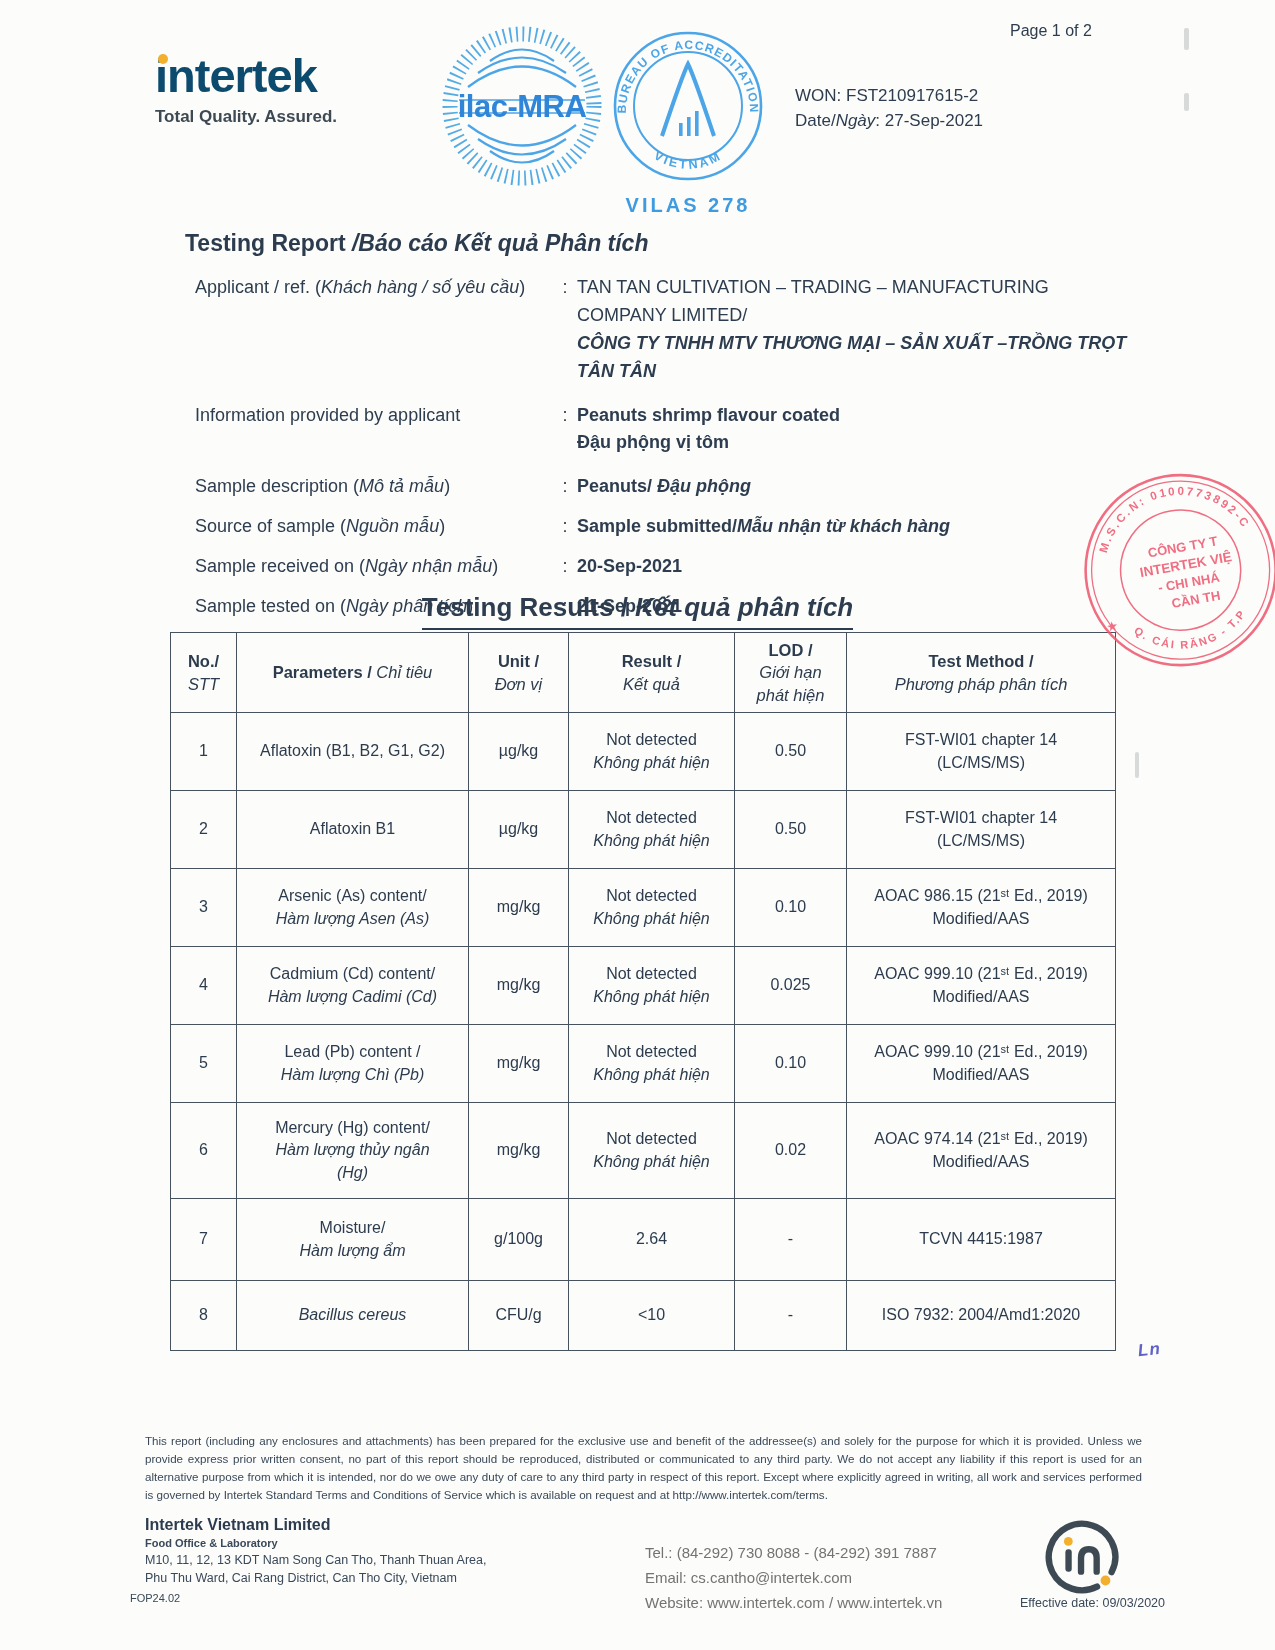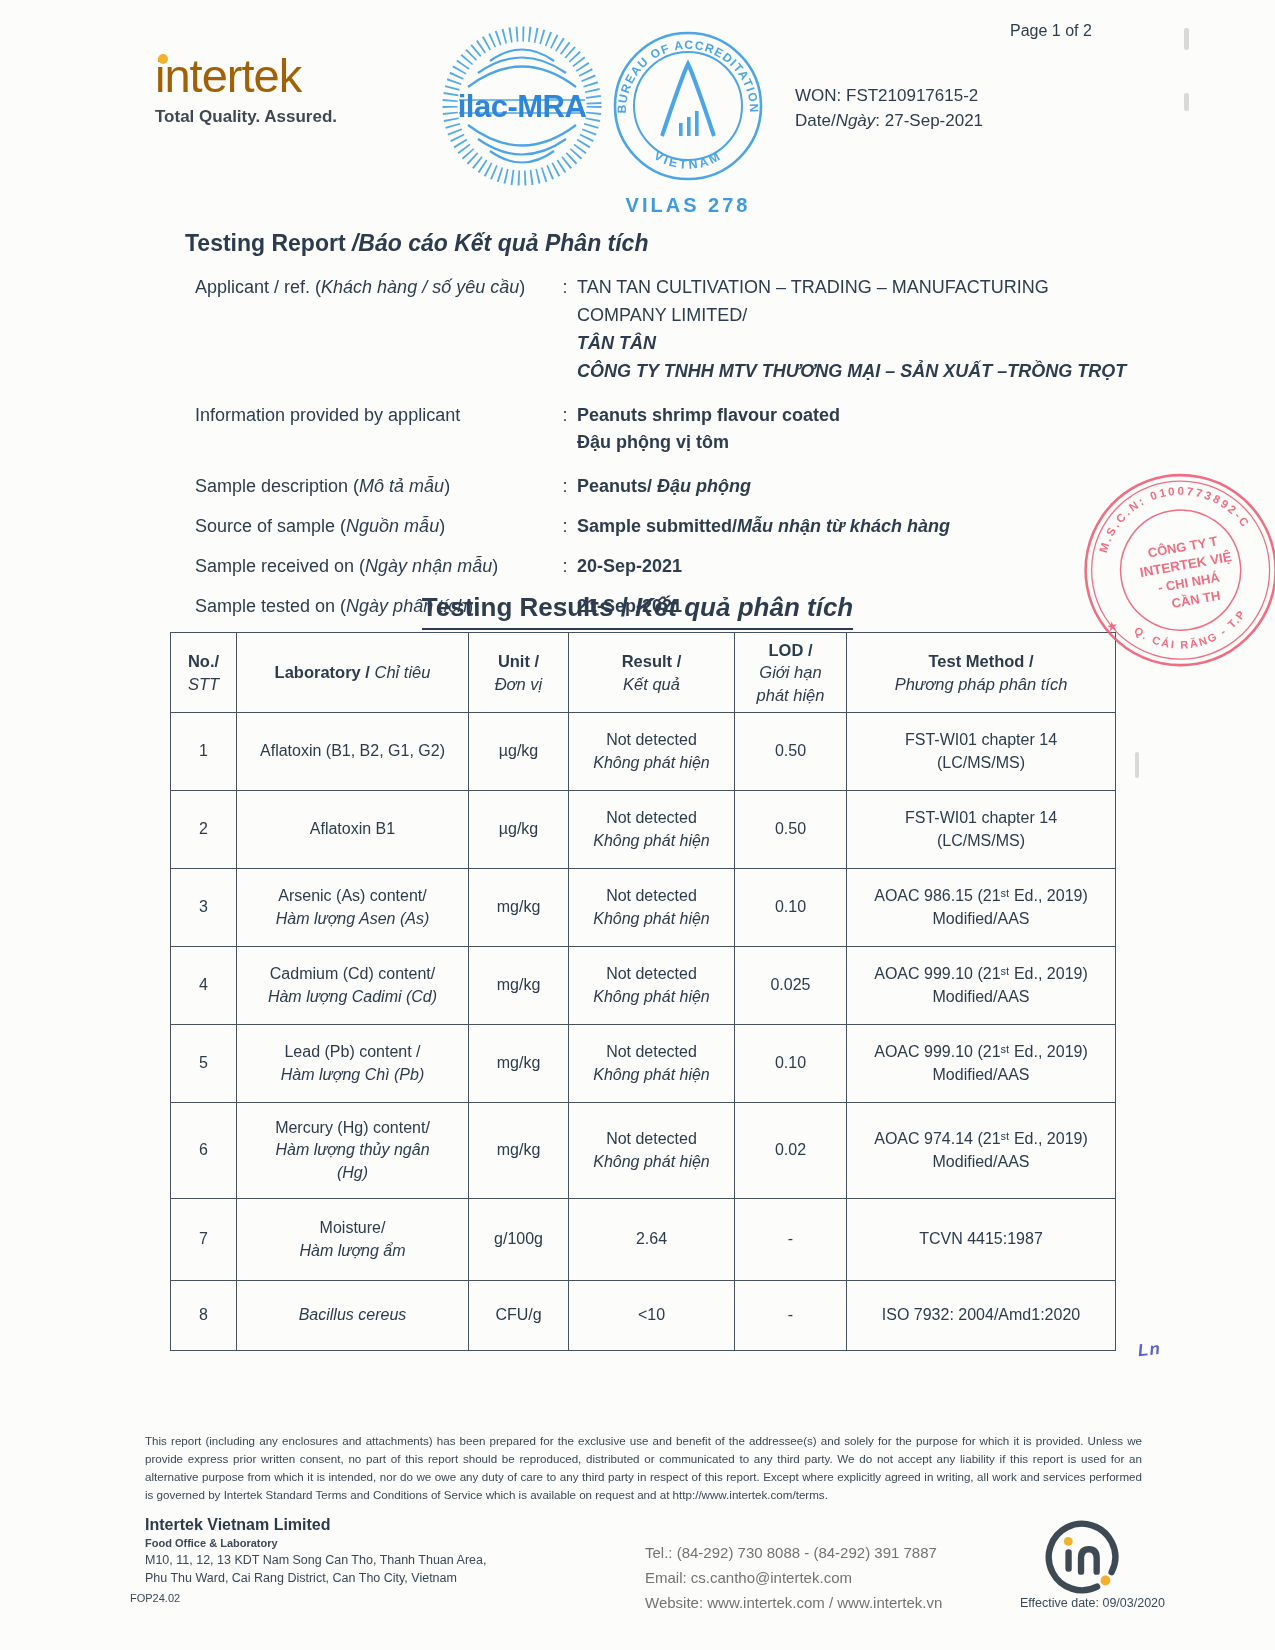--- a/index.html
+++ b/index.html
@@ -8,21 +8,21 @@
     font-family:"Liberation Sans", sans-serif;
     color:#2d3d4f;
     background:#ffffff;
   }
   .page {
     position:relative; width:1275px; height:1650px;
     background:#fcfcfa; overflow:hidden;
   }
   
   .logo-block { position:absolute; left:155px; top:52px; }
-  .logo-word { position:relative; font-size:47px; font-weight:400; letter-spacing:-1px; color:#a16207; line-height:1; }
+  .logo-word { position:relative; font-size:47px; font-weight:700; letter-spacing:-1px; color:#0c4a6e; line-height:1; }
   .logo-dot { position:absolute; left:3px; top:2px; width:10px; height:10px; border-radius:50%; background:#f2b02c; }
   .logo-tagline { margin-top:8px; font-size:17px; font-weight:700; color:#3d4953; }
   .seal { position:absolute; }
   .seal-ilac { left:437px; top:20px; }
   .seal-boa { left:610px; top:24px; }
   .page-label { position:absolute; left:1010px; top:22px; font-size:16px; }
   .won-block { position:absolute; left:795px; top:84px; font-size:17px; line-height:1.45; }
   .it { font-style:italic; }
   
   .report-title { position:absolute; left:185px; top:230px; font-size:23px; font-weight:700; color:#2c3c4e; }
@@ -138,22 +138,22 @@
   </div>
 
   <div class="info">
 
     <div class="info-row">
       <div class="lbl"><span>Applicant / ref. (</span><span class="it">Khách hàng / số yêu cầu</span><span>)</span></div>
       <div class="col">:</div>
       <div class="val">
         <div class="ln">TAN TAN CULTIVATION – TRADING – MANUFACTURING</div>
         <div class="ln">COMPANY LIMITED/</div>
+        <div class="ln vi-line">CÔNG TY TNHH MTV THƯƠNG MẠI – SẢN XUẤT –TRỒNG TRỌT</div>
         <div class="ln vi-line">TÂN TÂN</div>
-        <div class="ln vi-line">CÔNG TY TNHH MTV THƯƠNG MẠI – SẢN XUẤT –TRỒNG TRỌT</div>
       </div>
     </div>
 
     <div class="info-row" style="margin-top:16px;">
       <div class="lbl">
         <div>Information provided by applicant</div>
       </div>
       <div class="col">:</div>
       <div class="val">
         <div class="ln v-strong">Peanuts shrimp flavour coated</div>
@@ -196,21 +196,21 @@
       <col style="width:66px">
         <col style="width:232px">
         <col style="width:100px">
       <col style="width:166px">
         <col style="width:112px">
         <col style="width:269px">
     </colgroup>
     <tbody>
         <tr class="hrow">
       <th><span class="hdr-en">No./</span><br><span class="hdr-vi">STT</span></th>
-      <th><span class="hdr-en">Laboratory / </span><span class="hdr-vi">Chỉ tiêu</span></th>
+      <th><span class="hdr-en">Parameters / </span><span class="hdr-vi">Chỉ tiêu</span></th>
       <th><span class="hdr-en">Unit /</span><br><span class="hdr-vi">Đơn vị</span></th>
       <th><span class="hdr-en">Result /</span><br><span class="hdr-vi">Kết quả</span></th>
       <th><span class="hdr-en">LOD /</span><br><span class="hdr-vi">Giới hạn</span><br><span class="hdr-vi">phát hiện</span></th>
       <th><span class="hdr-en">Test Method /</span><br><span class="hdr-vi">Phương pháp phân tích</span></th>
     </tr>
     <tr class="r-std">
       <td>1</td>
       <td class="pl">Aflatoxin (B1, B2, G1, G2)</td>
       <td>µg/kg</td>
       <td><span>Not detected</span><br><span class="cell-vi">Không phát hiện</span></td>

